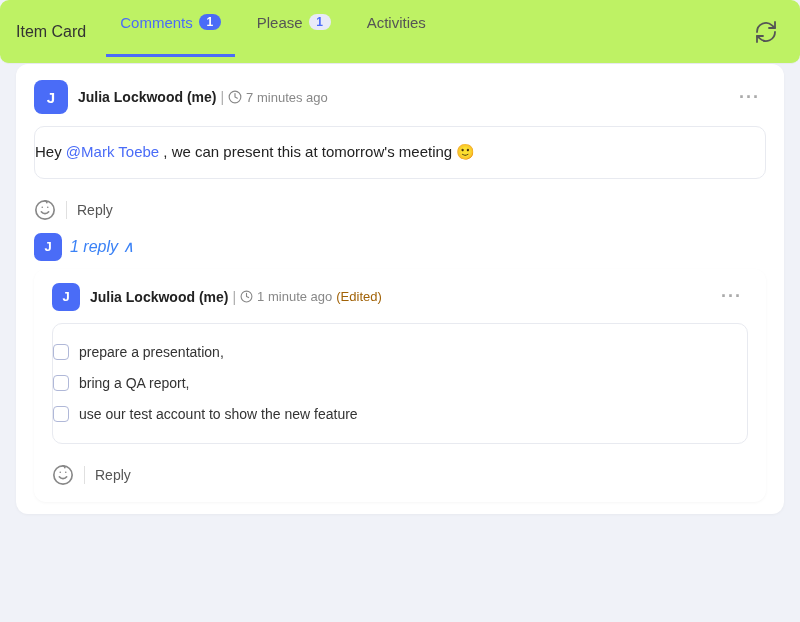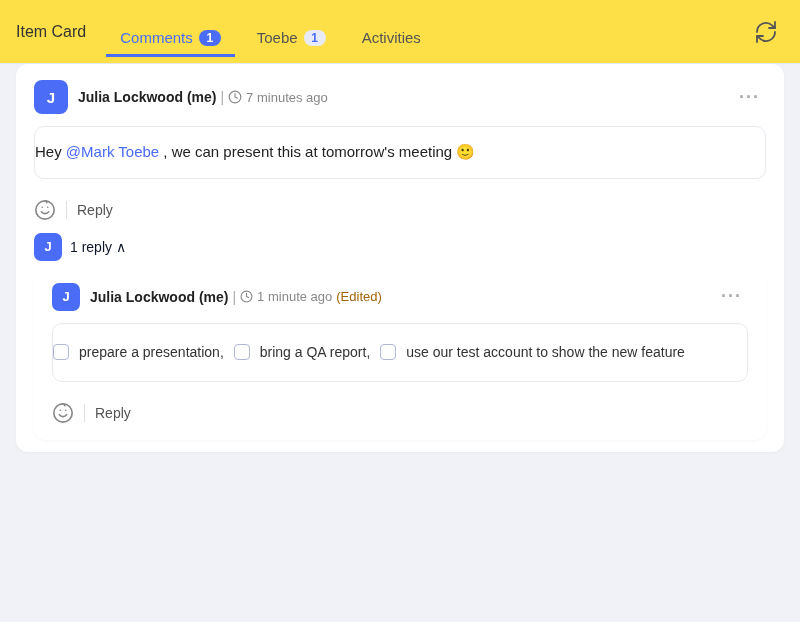--- a/index.html
+++ b/index.html
@@ -5,39 +5,40 @@
     * { box-sizing: border-box; margin: 0; padding: 0; }
     body {
       font-family: -apple-system, BlinkMacSystemFont, 'Segoe UI', sans-serif;
       background: #f0f2f8;
       width: 800px;
       min-height: 622px;
       overflow: hidden;
     }
 
     .header {
-      background: #fde047;
+      background: #bef264;
       display: flex;
       align-items: center;
       padding: 0 16px;
       height: 64px;
       border-bottom: 1px solid #e8eaf0;
       gap: 8px;
+      border-radius: 9px;
     }
 
     .header-title {
       font-size: 16px;
       color: #333;
       font-weight: 500;
       margin-right: 12px;
     }
 
     .tab {
       display: flex;
-      align-items: flex-end;
+      align-items: flex-start;
       gap: 6px;
       padding: 8px 14px;
       font-size: 15px;
       color: #555;
       cursor: pointer;
       border-bottom: 3px solid transparent;
       height: 51px;
       position: relative;
     }
 
@@ -205,35 +206,37 @@
     .replies-toggle {
       display: flex;
       align-items: center;
       gap: 8px;
       margin-top: 8px;
       margin-bottom: 2px;
       cursor: pointer;
     }
 
     .replies-label {
-      font-size: 14px;
-      color: #0f172a;
-      font-weight: 500;
+      font-size: 16px;
+      color: #3b82f6;
+      font-weight: 500;
+      font-style: italic;
     }
 
     .reply-card {
       background: #fff;
       border-radius: 12px;
       padding: 14px 18px 12px 18px;
       margin-top: 8px;
       box-shadow: 0 1px 3px rgba(0,0,0,0.04);
     }
 
     .checklist {
       display: flex;
+      flex-direction: column;
       gap: 10px;
       padding: 4px 0;
     }
 
     .checklist-label {
       font-size: 15px;
       color: #333;
       font-weight: 500;
       margin-bottom: 6px;
     }
@@ -260,21 +263,21 @@
 
 <div class="header">
   <span class="header-title">Item Card</span>
 
   <div class="tab active">
     <span>Comments</span>
     <span class="tab-badge">1</span>
   </div>
 
   <div class="tab">
-    <span>Toebe</span>
+    <span>Please</span>
     <span class="tab-badge">1</span>
   </div>
 
   <div class="tab">
     <span>Activities</span>
   </div>
 
   <div class="header-spacer"></div>
 
   <div class="sync-icon-btn">

